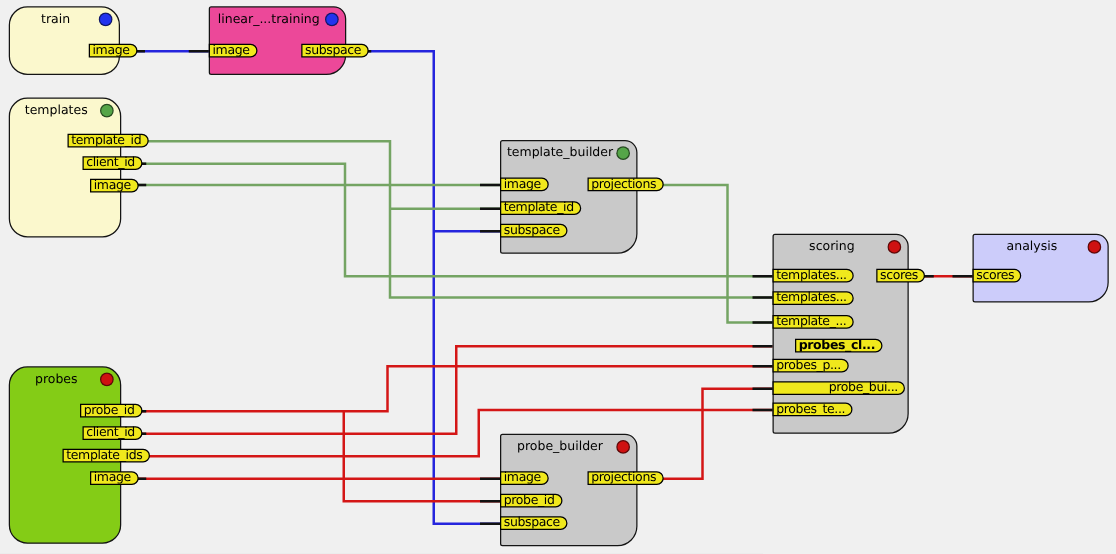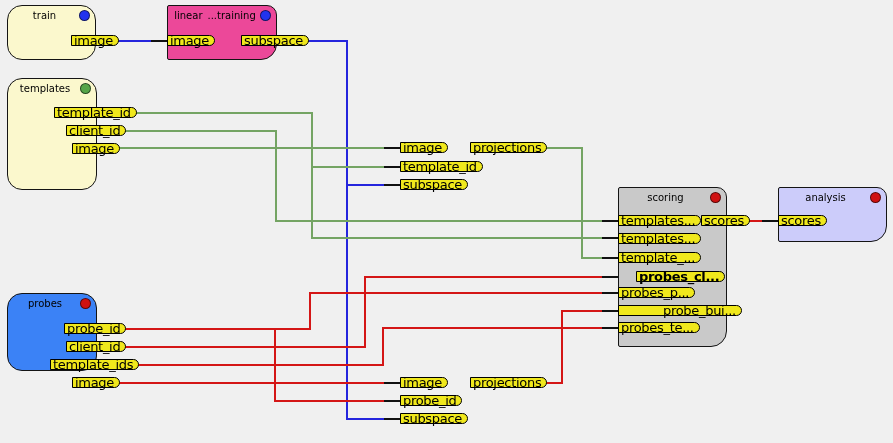--- a/index.html
+++ b/index.html
@@ -39,21 +39,21 @@
   .port{
     position:absolute;
     height:11px;
     box-sizing:border-box;
     background:#f0e81c;
     border:1px solid #000;
     border-radius:0 7px 7px 0;
     display:flex;
     align-items:center;
     padding:0 5px 0 2px;
-    font-size:13px;
+    font-size:10px;
     letter-spacing:-0.3px;
     line-height:9px;
     color:#000;
     white-space:nowrap;
     z-index:3;
   }
 </style>
 </head>
 <body>
 
@@ -113,32 +113,40 @@
     </div>
     <div class="port left" style="top: 35px; left: 167px;">image</div>
     <div class="port right" style="top: 35px; left: 241px;">subspace</div>
     <div class="node dataset" style="left: 7px; top: 78px; width: 90px; height: 112px; background: rgb(251, 248, 205);">
       <div class="node-title">templates</div>
       <span class="status-dot" style="background: rgb(85, 165, 72);"></span>
     </div>
     <div class="port right" style="top: 107px; left: 54px;">template_id</div>
     <div class="port right" style="top: 125px; left: 66px;">client_id</div>
     <div class="port right" style="top: 143px; left: 72px;">image</div>
+    <div class="node block" style="left: 400px; top: 112px; width: 110px; height: 91px; background: rgb(201, 201, 201);">
+      <div class="node-title">template_builder</div>
+      <span class="status-dot" style="background: rgb(85, 165, 72);"></span>
+    </div>
     <div class="port left" style="top: 142px; left: 400px;">image</div>
     <div class="port left" style="top: 161px; left: 400px;">template_id</div>
     <div class="port left" style="top: 179px; left: 400px;">subspace</div>
     <div class="port right" style="top: 142px; left: 470px;">projections</div>
-    <div class="node dataset" style="left: 7px; top: 293px; width: 90px; height: 78px; background: #3b82f6;">
+    <div class="node dataset" style="left: 7px; top: 293px; width: 90px; height: 142px; background: #84cc16;">
       <div class="node-title">probes</div>
       <span class="status-dot" style="background: rgb(207, 17, 17);"></span>
     </div>
     <div class="port right" style="top: 323px; left: 64px;">probe_id</div>
     <div class="port right" style="top: 341px; left: 66px;">client_id</div>
     <div class="port right" style="top: 359px; left: 50px;">template_ids</div>
     <div class="port right" style="top: 377px; left: 72px;">image</div>
+    <div class="node block" style="left: 400px; top: 347px; width: 110px; height: 90px; background: rgb(201, 201, 201);">
+      <div class="node-title">probe_builder</div>
+      <span class="status-dot" style="background: rgb(207, 17, 17);"></span>
+    </div>
     <div class="port left" style="top: 377px; left: 400px;">image</div>
     <div class="port left" style="top: 395px; left: 400px;">probe_id</div>
     <div class="port left" style="top: 413px; left: 400px;">subspace</div>
     <div class="port right" style="top: 377px; left: 470px;">projections</div>
     <div class="node block" style="left: 618px; top: 187px; width: 109px; height: 160px; background: rgb(201, 201, 201);">
       <div class="node-title">scoring</div>
       <span class="status-dot" style="background: rgb(207, 17, 17);"></span>
     </div>
     <div class="port left" style="top: 215px; left: 618px;">templates...</div>
     <div class="port left" style="top: 233px; left: 618px;">templates...</div>

